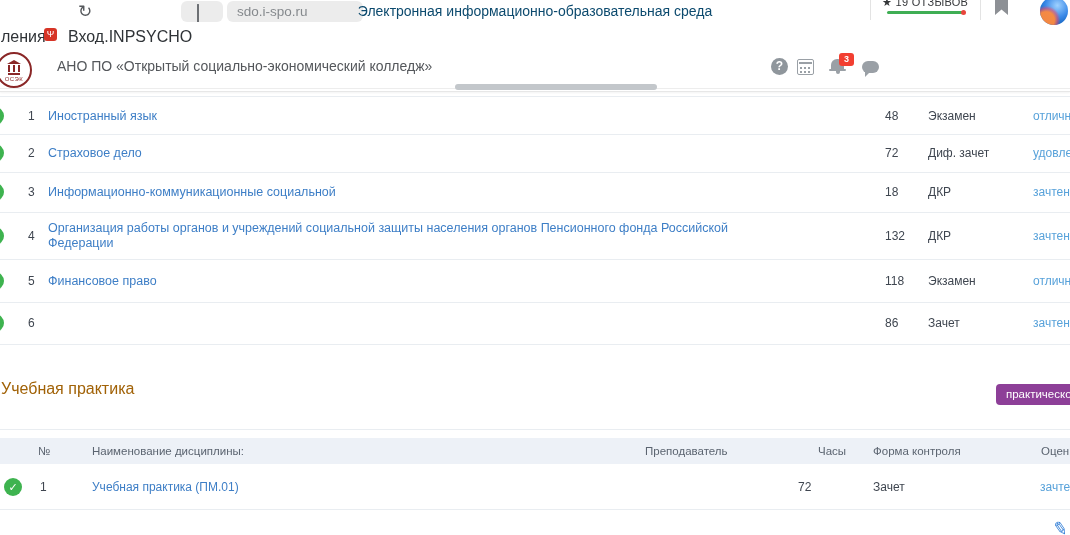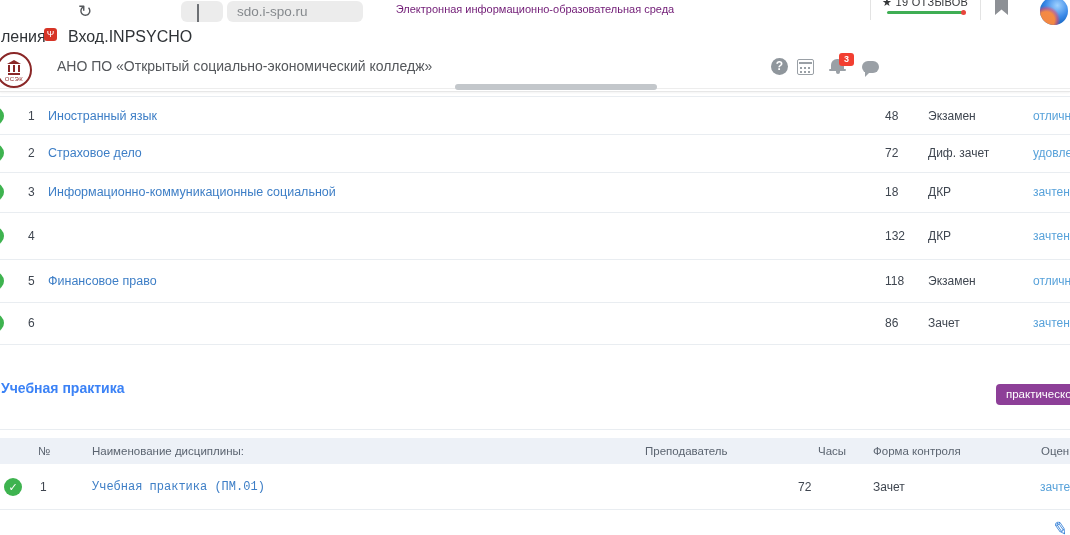--- a/index.html
+++ b/index.html
@@ -8,21 +8,21 @@
 
   
   .titlebar{position:absolute;left:0;top:0;width:1070px;height:26px;background:#fff;}
   .reload{position:absolute;left:78px;top:1px;font-size:17px;color:#55585c;cursor:pointer;}
   .pill{position:absolute;top:1px;height:21px;background:#ececec;border-radius:6px;}
   .lock-pill{left:181px;width:42px;}
   .lock{position:absolute;left:16px;top:4px;width:10px;}
   .lock-shackle{width:6px;height:5px;border:1.6px solid #6d7074;border-bottom:none;border-radius:4px 4px 0 0;margin:0 auto;}
   .lock-body{width:10px;height:7px;background:#6d7074;border-radius:1.5px;}
   .domain-pill{left:227px;width:136px;font-size:13.5px;color:#85898d;line-height:21px;padding-left:10px;box-sizing:border-box;}
-  .page-title{position:absolute;left:0;right:0;top:3px;text-align:center;font-size:11px;color:#701a75;}
+  .page-title{position:absolute;left:0;right:0;top:3px;text-align:center;font-size:14px;color:#0c4a6e;}
   .vsep{position:absolute;top:0;width:1px;height:20px;background:#e3e3e3;}
   .reviews{position:absolute;left:882px;top:0;width:88px;height:16px;cursor:pointer;}
   .reviews-text{position:absolute;top:-4px;left:0;white-space:nowrap;font-size:11px;color:#35373a;letter-spacing:.3px;}
   .reviews-underline{position:absolute;left:5px;width:76px;top:11px;height:2.5px;background:#3fae54;border-radius:2px;}
   .reviews-dot{position:absolute;left:79px;top:10px;width:5px;height:5px;border-radius:50%;background:#e8453c;}
   .bookmark-flag{position:absolute;left:995px;top:-3px;width:13px;height:18px;background:#8d9095;
                  clip-path:polygon(0 0,100% 0,100% 100%,50% 70%,0 100%);}
   .avatar{position:absolute;left:1040px;top:-3px;width:28px;height:28px;border-radius:50%;
           background:radial-gradient(circle at 62% 30%,#9fd1ff 0%,#3b8ae8 45%,#1565c0 75%,#0d47a1 100%);}
   .avatar::after{content:"";position:absolute;inset:0;border-radius:50%;
@@ -73,29 +73,29 @@
   .cl{position:absolute;top:50%;transform:translateY(-50%);font-size:12px;color:#3f4650;white-space:nowrap;}
   .cl-check{position:absolute;left:-14px;top:50%;transform:translateY(-50%);width:18px;height:18px;border-radius:50%;
             background:#3eb34f;color:#fff;font-size:11px;text-align:center;line-height:18px;}
   .cl-num{left:28px;}
   .cl-name{left:48px;max-width:700px;white-space:normal;font-size:12.5px;line-height:15px;color:#3d7ec6;cursor:pointer;}
   .cl-hours{left:885px;}
   .cl-ctrl{left:928px;}
   .cl-grade{left:1033px;color:#58a2da;cursor:pointer;}
 
   
-  .practice-title{position:absolute;left:1px;top:380px;font-size:14px;font-weight:bold;color:#3b82f6;}
+  .practice-title{position:absolute;left:1px;top:380px;font-size:16px;font-weight:normal;color:#a16207;}
   .practice-badge{position:absolute;left:996px;top:384px;height:21px;line-height:21px;padding:0 18px 0 10px;
             border-radius:4px;background:#8d3f98;color:#fff;font-size:11.5px;white-space:nowrap;}
   .pt-topline{position:absolute;left:0;top:429px;width:1070px;height:1px;background:#e9edf1;}
   .pt-head{position:absolute;left:0;top:438px;width:1070px;height:26px;background:#edf1f7;}
   .ph{position:absolute;top:50%;transform:translateY(-50%);font-size:11.5px;color:#5b6470;white-space:nowrap;}
   .pt-row{position:absolute;left:0;top:464px;width:1070px;height:45px;border-bottom:1px solid #e9edf1;}
   .p-num{left:40px;}.ph-num{left:38px;}
-  .p-name{left:92px;color:#3d7ec6;cursor:pointer;font-family:Liberation Mono, monospace;}.ph-name{left:92px;}
+  .p-name{left:92px;color:#3d7ec6;cursor:pointer;}.ph-name{left:92px;}
   .p-teacher{left:665px;}.ph-teacher{left:645px;}
   .p-hours{left:798px;}.ph-hours{left:818px;}
   .p-ctrl{left:873px;}.ph-ctrl{left:873px;}
   .p-grade{left:1040px;color:#58a2da;cursor:pointer;}.ph-grade{left:1041px;}
   .p-check{position:absolute;left:4px;top:50%;transform:translateY(-50%);width:18px;height:18px;border-radius:50%;
            background:#3eb34f;color:#fff;font-size:11px;text-align:center;line-height:18px;}
 
   .fab{position:absolute;left:1053px;top:518px;font-size:18px;color:#2e7cd6;cursor:pointer;transform:rotate(10deg);}
 </style>
 </head>
@@ -174,20 +174,21 @@
     <span class="cl-check">✓</span>
     <span class="cl cl-num">3</span>
     <span class="cl cl-name">Информационно-коммуникационные социальной</span>
     <span class="cl cl-hours">18</span>
     <span class="cl cl-ctrl">ДКР</span>
     <span class="cl cl-grade">зачтено</span>
   </div>
   <div class="tb-row" style="top:212px;height:47px">
     <span class="cl-check">✓</span>
     <span class="cl cl-num">4</span>
+    <span class="cl cl-name">Организация работы органов и учреждений социальной защиты населения органов Пенсионного фонда Российской Федерации</span>
     <span class="cl cl-hours">132</span>
     <span class="cl cl-ctrl">ДКР</span>
     <span class="cl cl-grade">зачтено</span>
   </div>
   <div class="tb-row" style="top:259px;height:43px">
     <span class="cl-check">✓</span>
     <span class="cl cl-num">5</span>
     <span class="cl cl-name">Финансовое право</span>
     <span class="cl cl-hours">118</span>
     <span class="cl cl-ctrl">Экзамен</span>

